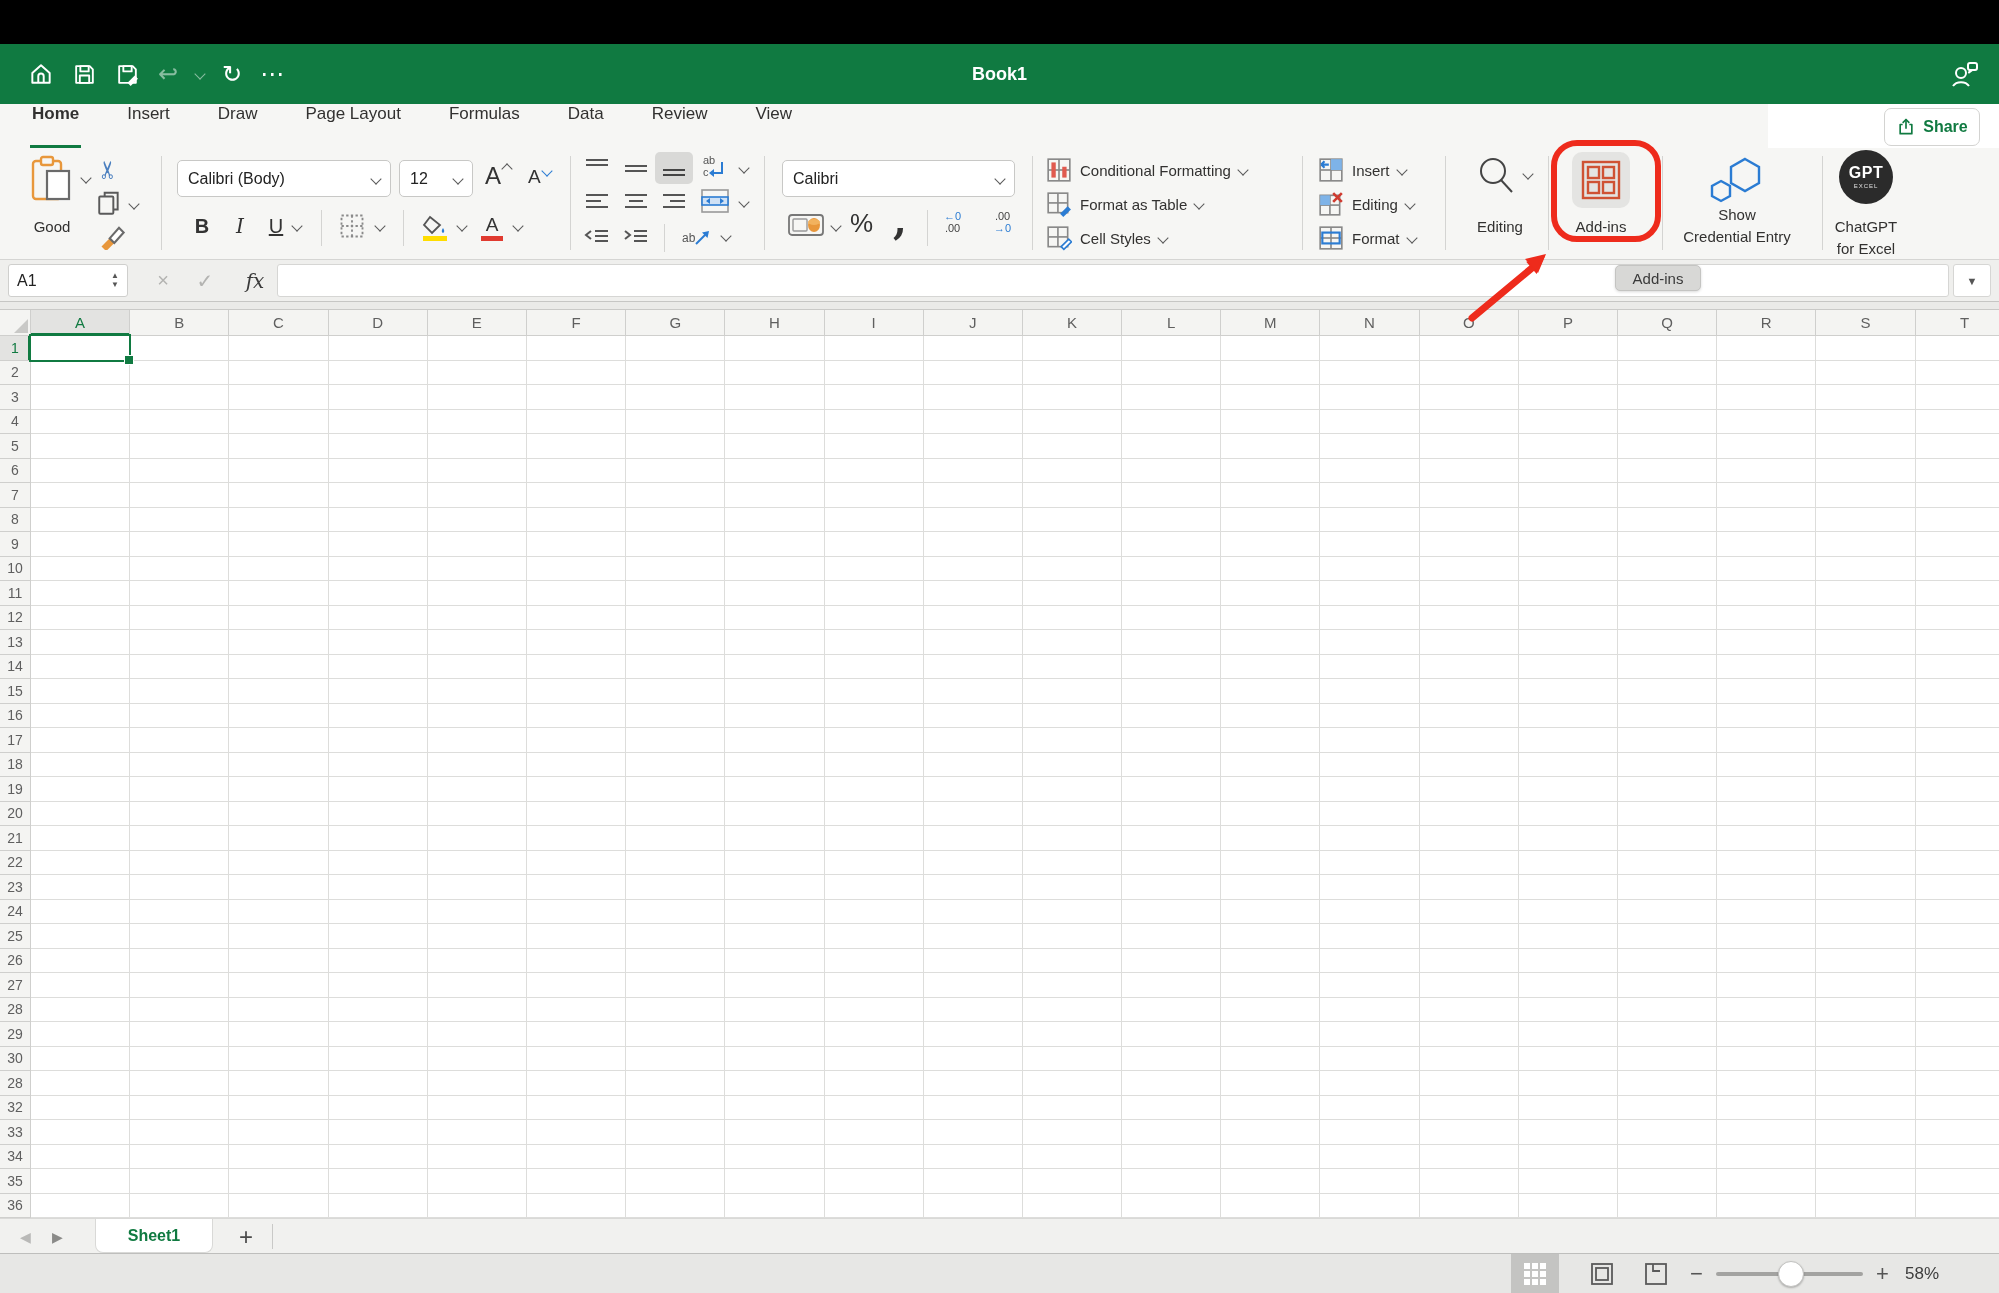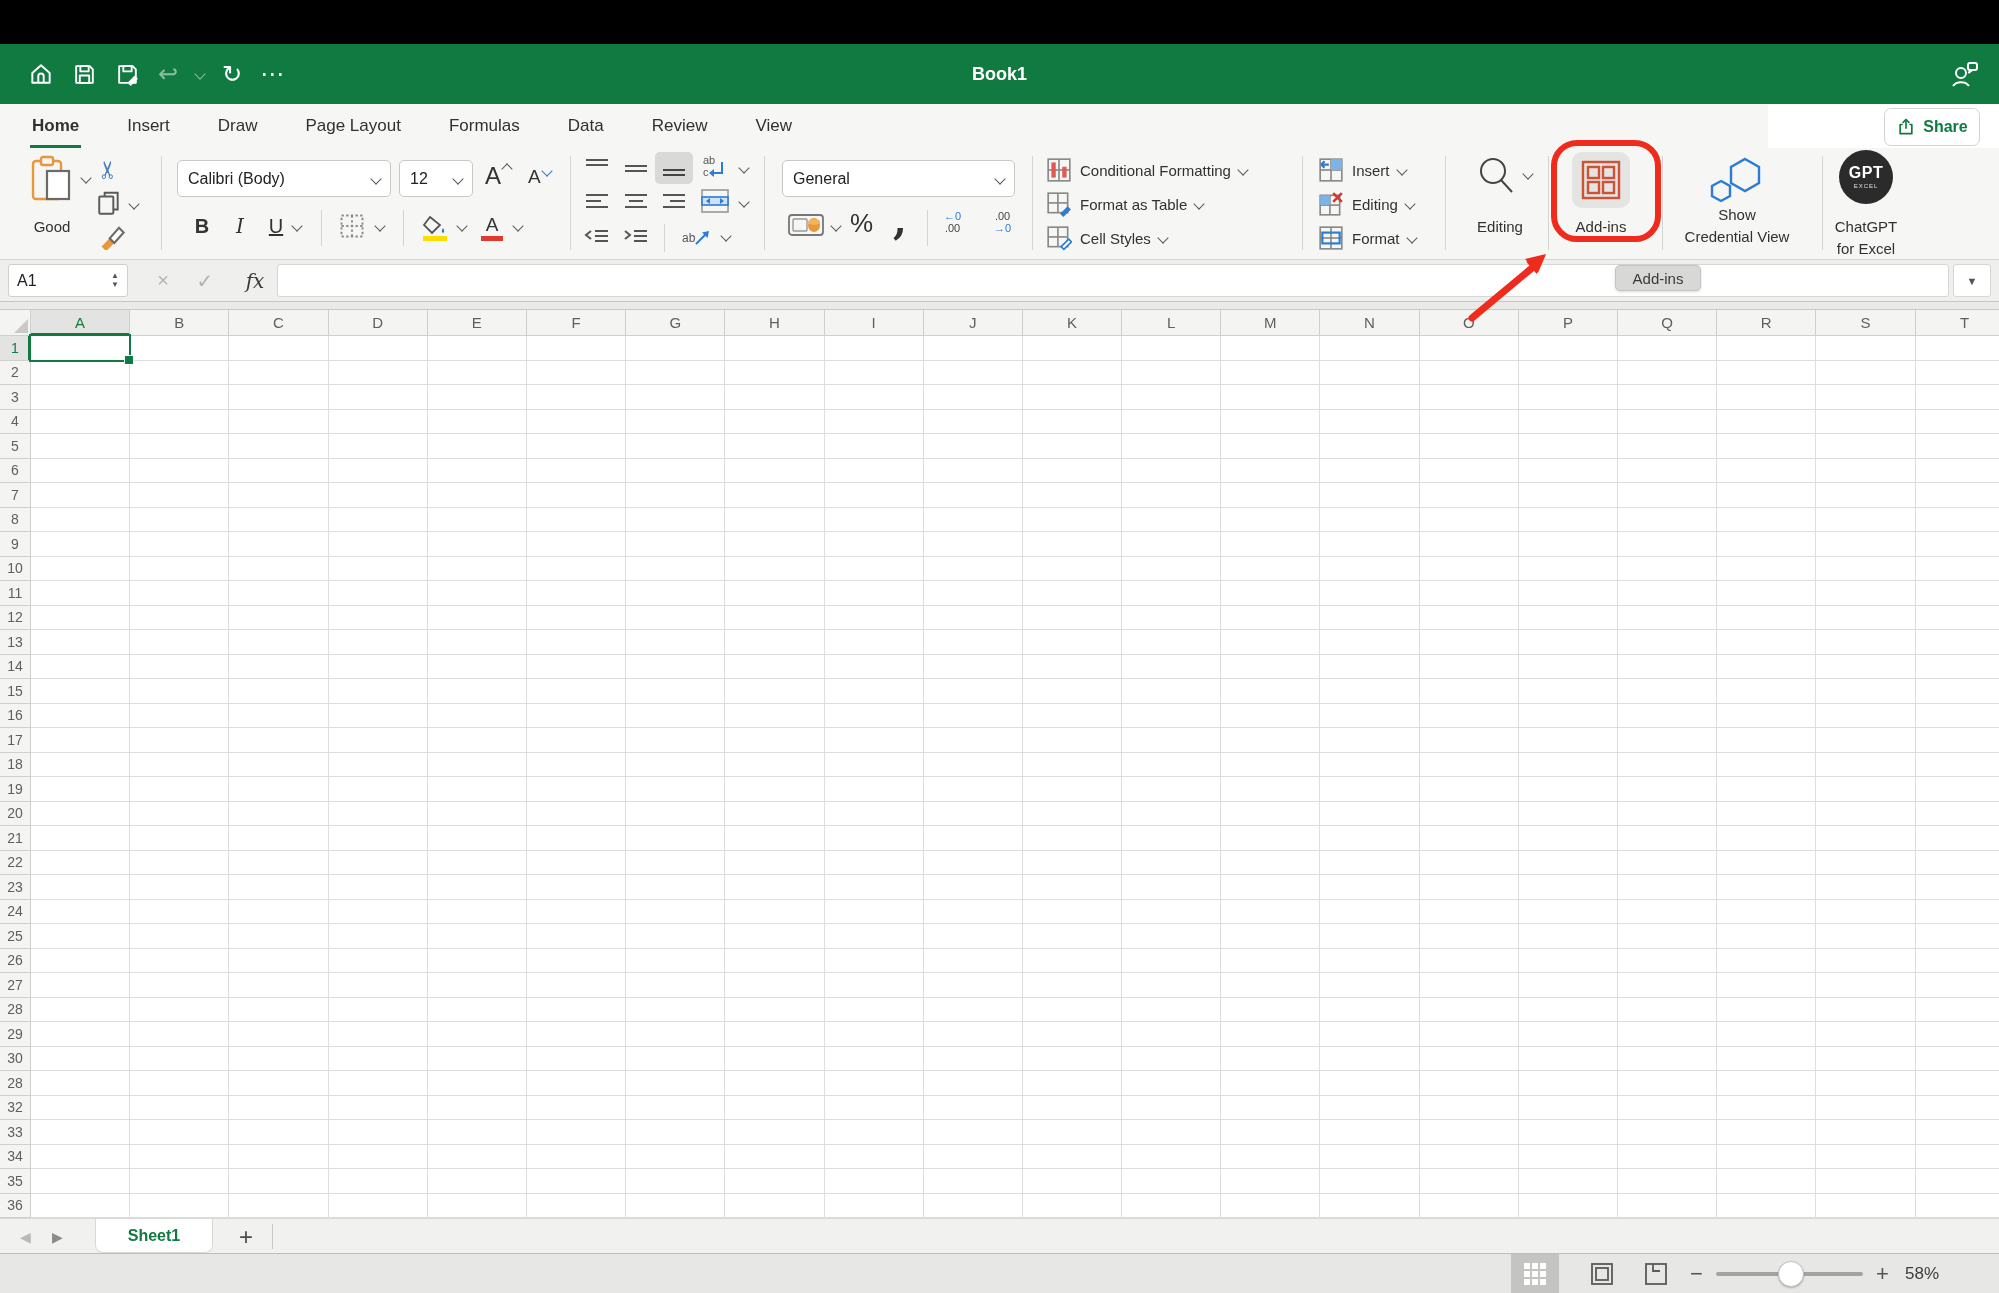--- a/index.html
+++ b/index.html
@@ -16,21 +16,21 @@
   .dim{opacity:.5;}
   .doc-title{left:0;top:0;width:1999px;height:60px;display:flex;align-items:center;justify-content:center;
              color:#fff;font-size:18px;font-weight:bold;pointer-events:none;}
   .search-box{left:1509px;top:12px;width:424px;height:36px;border:1.5px solid rgba(255,255,255,.55);
               border-radius:8px;display:flex;align-items:center;padding:0 12px;box-sizing:border-box;gap:10px;}
   .search-box input{flex:1;background:transparent;border:none;outline:none;color:#fff;font-size:16px;}
   .search-box input::placeholder{color:rgba(255,255,255,.8);font-weight:bold;}
   .account{left:1948px;top:14px;}
 
   
-  .tabrow{left:0;top:104px;width:1768px;height:44px;background:#f6f6f4;display:flex;align-items:flex-end;
+  .tabrow{left:0;top:104px;width:1768px;height:44px;background:#f6f6f4;display:flex;
           padding-left:30px;box-sizing:border-box;gap:44px;}
   .tab{font-size:17px;color:#323130;padding:0 2px 9px 2px;border-bottom:3px solid transparent;cursor:default;}
   .tab.active{font-weight:bold;border-bottom-color:#107a41;}
   .share-btn{left:1884px;top:108px;width:94px;height:36px;background:#fff;border:1px solid #d3d3d1;
              border-radius:7px;display:flex;align-items:center;justify-content:center;gap:7px;
              color:#107a41;font-size:16px;font-weight:bold;}
 
   
   .ribbon{left:0;top:148px;width:1999px;height:112px;background:#f6f6f4;border-bottom:1px solid #d5d5d3;box-sizing:border-box;}
   .vdiv{position:absolute;top:8px;height:94px;width:1px;background:#d4d4d2;}
@@ -335,21 +335,21 @@
       <svg width="32" height="28" viewBox="0 0 32 28" fill="none">
           <text x="2" y="20" font-size="12" fill="#555">ab</text>
           <path d="M16 22 L27 11" stroke="#2b7cd3" stroke-width="2"></path>
           <path d="M29 9 l-7 1.5 5.5 5.5 z" fill="#2b7cd3"></path>
         </svg>
       </div>
     <span class="chev" style="position:absolute;left:722px;top:84px;"></span>
     <div class="vdiv" style="left:764px;"></div>
 
     <div class="combo" style="left:782px;top:12px;width:233px;height:37px;">
-      <span>General</span>
+      <span>Calibri</span>
         <span class="chev"></span>
     </div>
     <div class="ricon" style="left:787px;top:62px;">
       <svg width="38" height="30" viewBox="0 0 38 30" fill="none">
           <rect x="2" y="5" width="34" height="20" rx="3" stroke="#777" stroke-width="1.8"></rect>
           <rect x="6" y="9" width="14" height="12" rx="1" stroke="#999" stroke-width="1.4"></rect>
           <ellipse cx="27" cy="15" rx="6" ry="7" fill="#e8973b"></ellipse>
           <ellipse cx="27" cy="12" rx="6" ry="3" fill="#f2b25e"></ellipse>
         </svg>
       </div>
@@ -479,21 +479,21 @@
     <div class="vdiv" style="left:1662px;"></div>
 
     <div class="ricon" style="left:1706px;top:6px;width:62px;height:54px;">
       <svg width="60" height="52" viewBox="0 0 60 52" fill="none" stroke="#2b7cd3" stroke-width="2.4">
           <path d="M38 4 L52 12 V28 L38 36 L24 28 V12 Z"></path>
           <path d="M14 26 L23 31 V41 L14 46 L5 41 V31 Z" fill="#f6f6f4"></path>
         </svg>
     </div>
     <div class="two-line" style="left:1672px;top:56px;width:130px;">
       <div>Show</div>
-      <div>Credential View</div>
+      <div>Credential Entry</div>
     </div>
     <div class="vdiv" style="left:1822px;"></div>
 
     <div class="gpt-badge">
       <span class="g1">GPT</span>
       <span class="g2">EXCEL</span>
     </div>
     <div class="two-line" style="left:1816px;top:68px;width:100px;">
       <div>ChatGPT</div>
       <div>for Excel</div>

